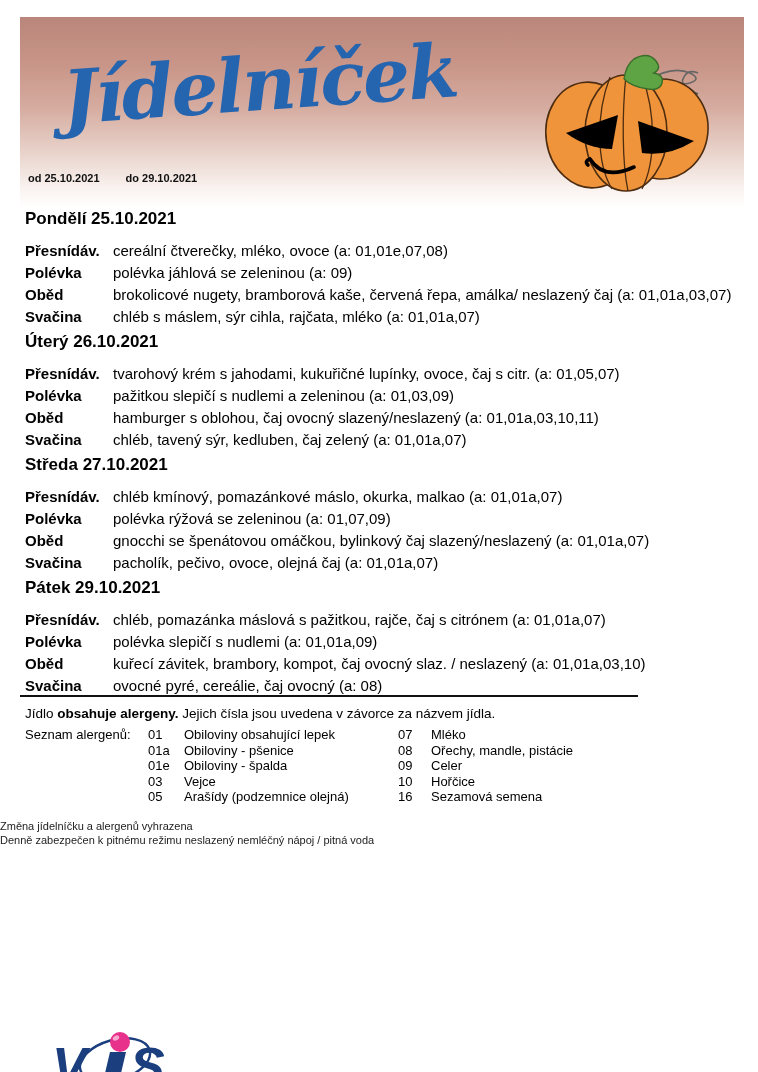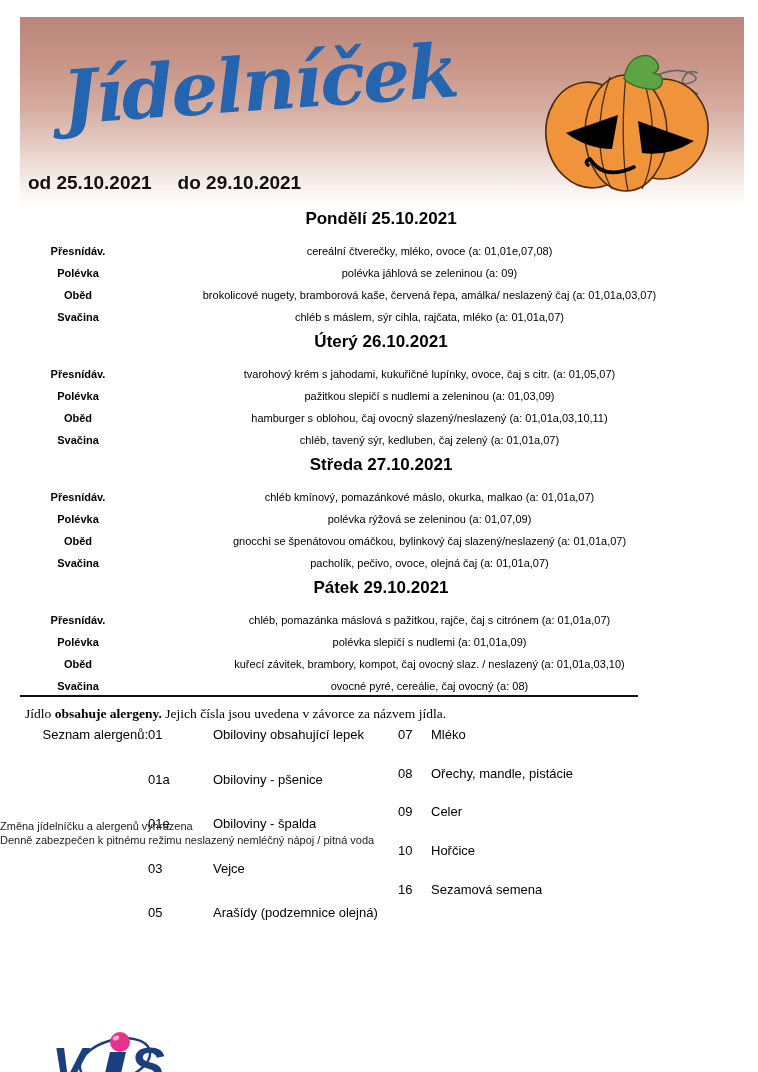--- a/index.html
+++ b/index.html
@@ -17,37 +17,37 @@
   .title{
     position:absolute;left:42px;top:30px;
     font-family:"DejaVu Serif", serif;
     font-style:italic;font-weight:bold;
     font-size:74px;line-height:1;color:#2565b0;
     transform:rotate(-4deg);letter-spacing:-2px;
   }
   .pumpkin{position:absolute;left:518px;top:36px;}
   .date-line{
     position:absolute;left:8px;top:155px;
-    font-size:19px;font-weight:bold;color:#111;
+    font-size:11px;font-weight:bold;color:#111;
   }
   .date-line .to{margin-left:26px;}
   
   .content{position:absolute;left:25px;top:209px;width:712px;}
-  .day{margin-bottom:4px;text-align:center;}
+  .day{margin-bottom:4px;}
   .day-title{font-size:17px;line-height:19px;font-weight:bold;margin:0 0 12px 0;}
-  .meal-row{display:grid;grid-template-columns:88px 1fr;line-height:22px;font-size:11px;margin-left:9px;}
+  .meal-row{display:grid;grid-template-columns:88px 1fr;line-height:22px;font-size:15px;}
   .meal-label{font-weight:bold;}
   .divider{border:none;border-top:2px solid #111;width:618px;margin:-6px 0 8px -5px;}
   
-  .allergen-intro{font-size:13.5px;line-height:18px;margin-bottom:3px;font-family:Liberation Serif, serif;}
+  .allergen-intro{font-size:13.5px;line-height:18px;margin-bottom:3px;}
   .allergen-intro b{font-weight:bold;}
   .allergen-cols{display:flex;font-size:13px;margin-top:4px;}
-  .alg-label{width:123px;line-height:15.5px;text-align:right;}
+  .alg-label{width:123px;line-height:15.5px;}
   .alg-col{display:grid;line-height:15.5px;}
-  .alg-col.c1{grid-template-columns:36px auto;width:250px;gap:29px;}
+  .alg-col.c1{grid-template-columns:36px auto;width:250px;}
   .alg-col.c2{grid-template-columns:33px auto;}
   
   .footer-note{
     position:absolute;left:0;top:820px;width:450px;
     text-align:left;font-size:11px;line-height:13.5px;color:#222;
   }
   .vis-logo{position:absolute;left:52px;top:1030px;}
 </style>
 </head>
 <body>

